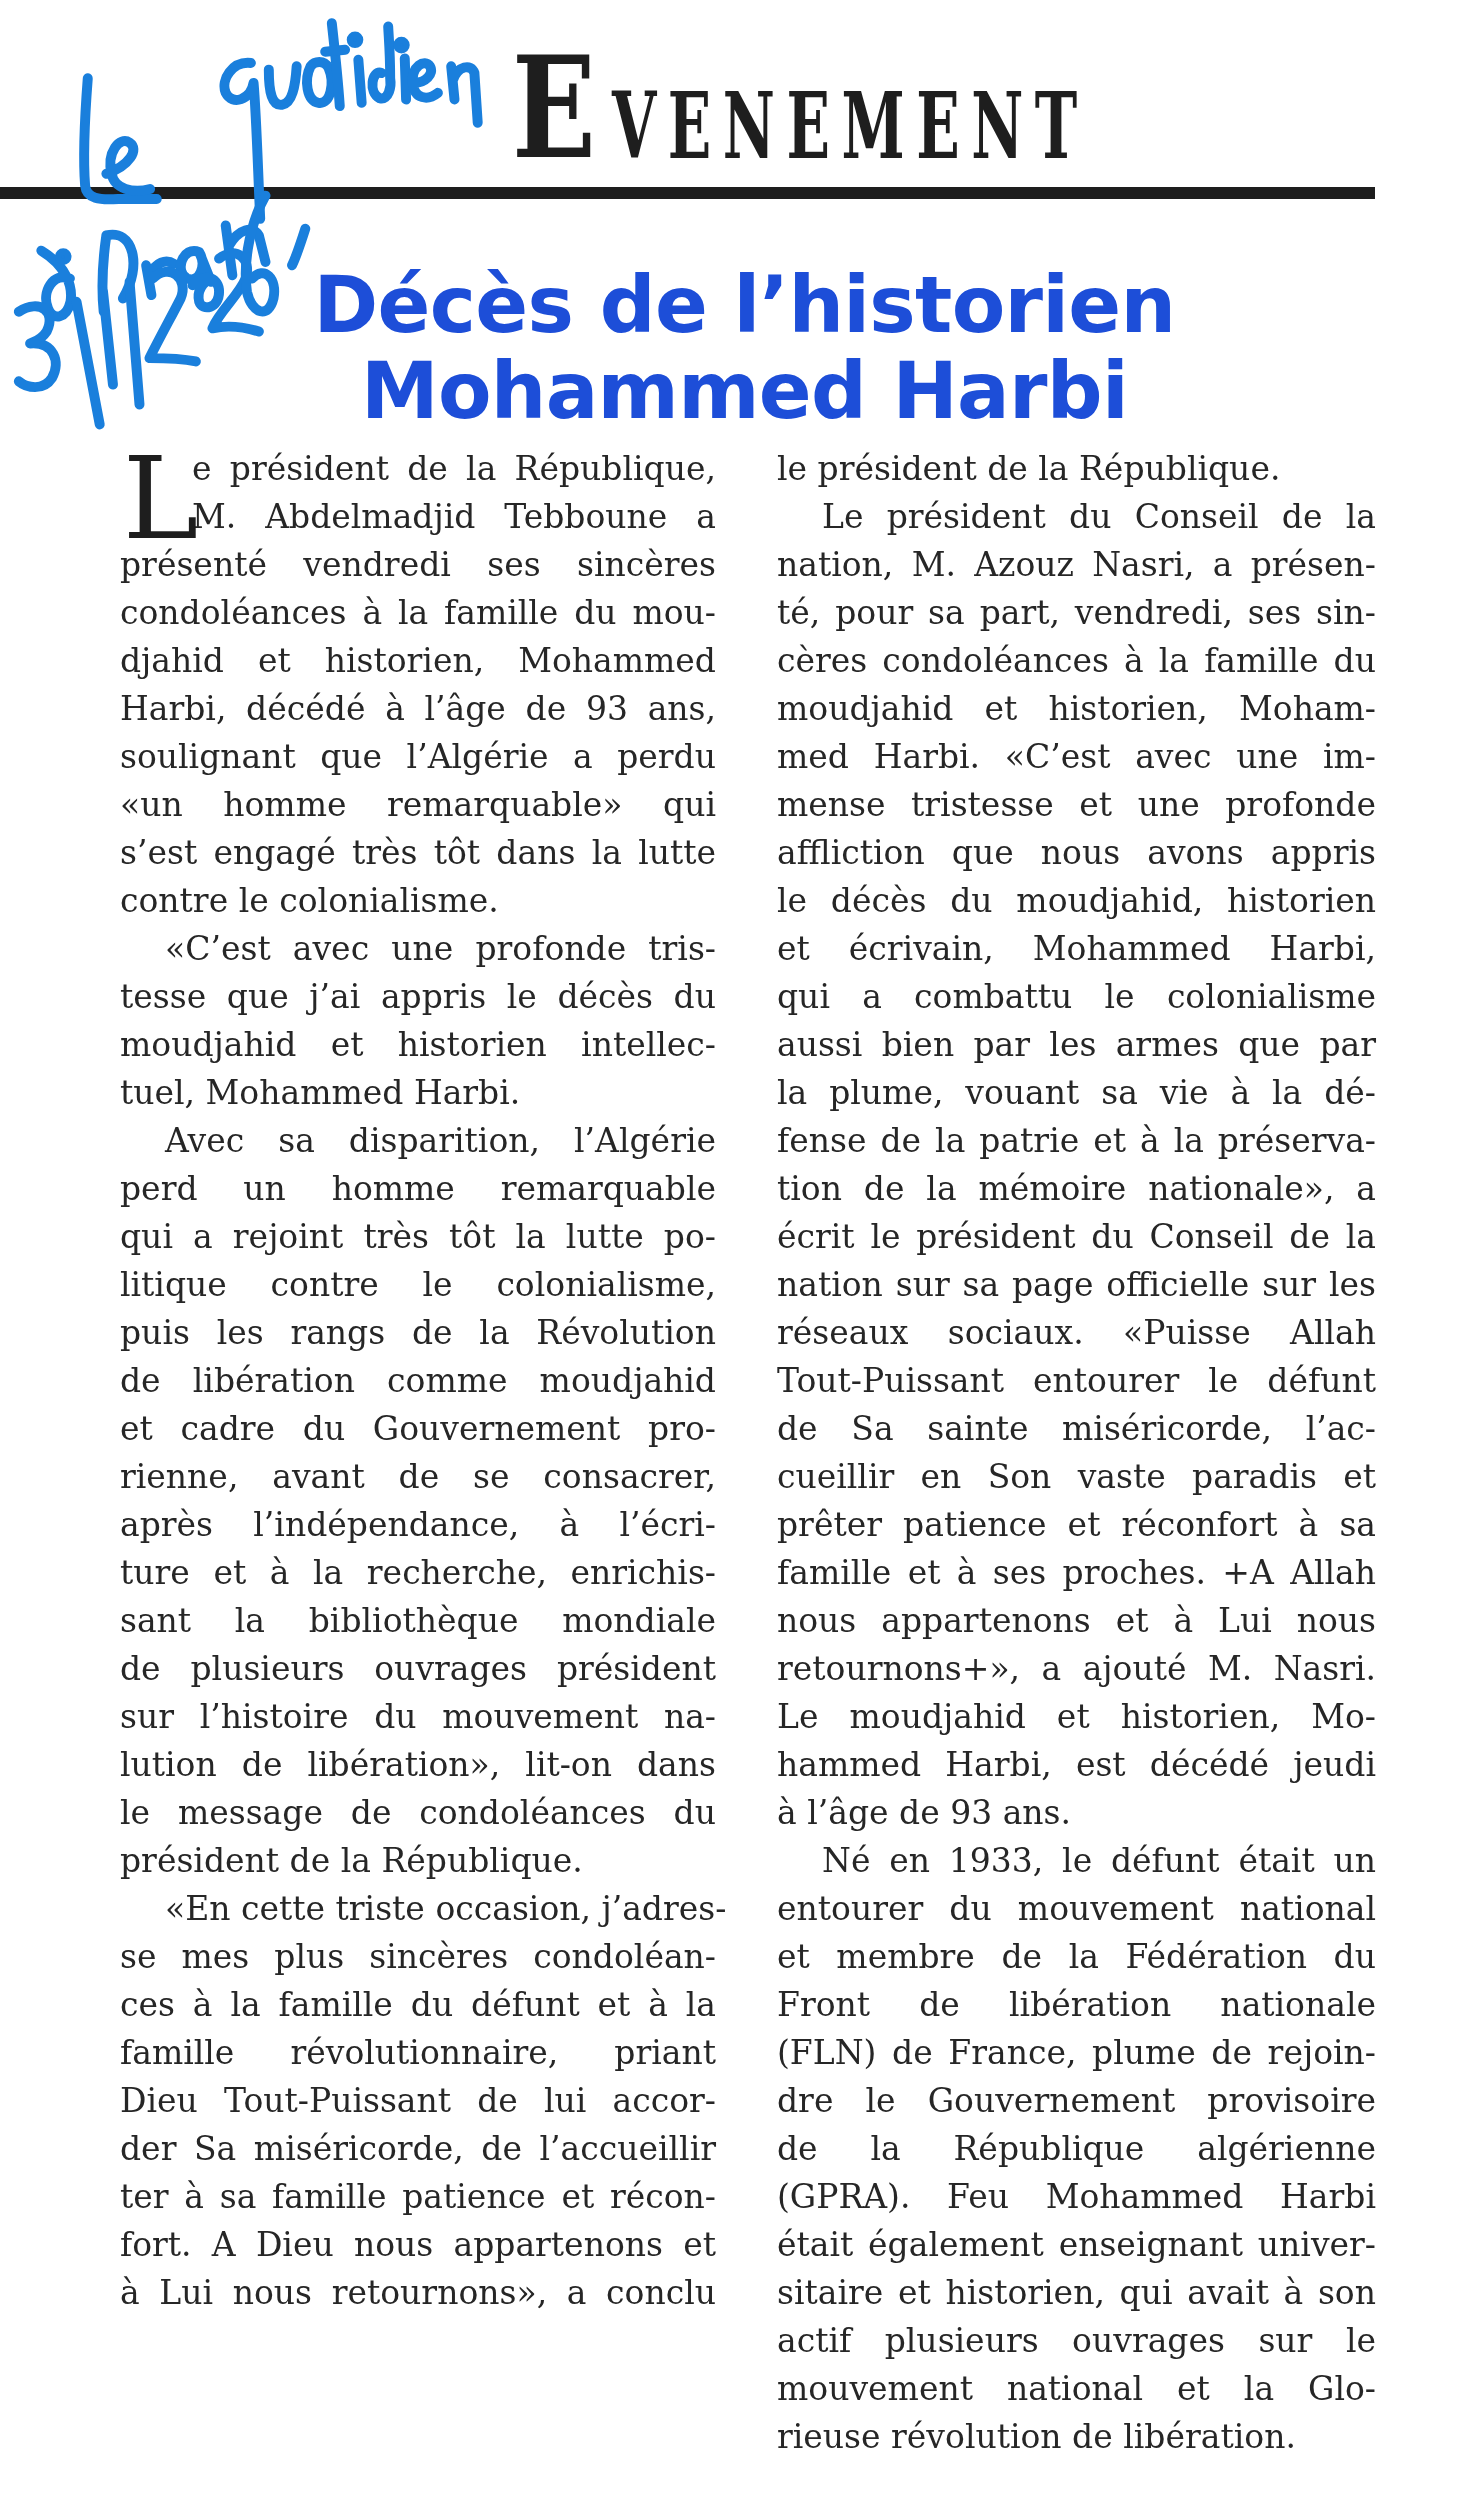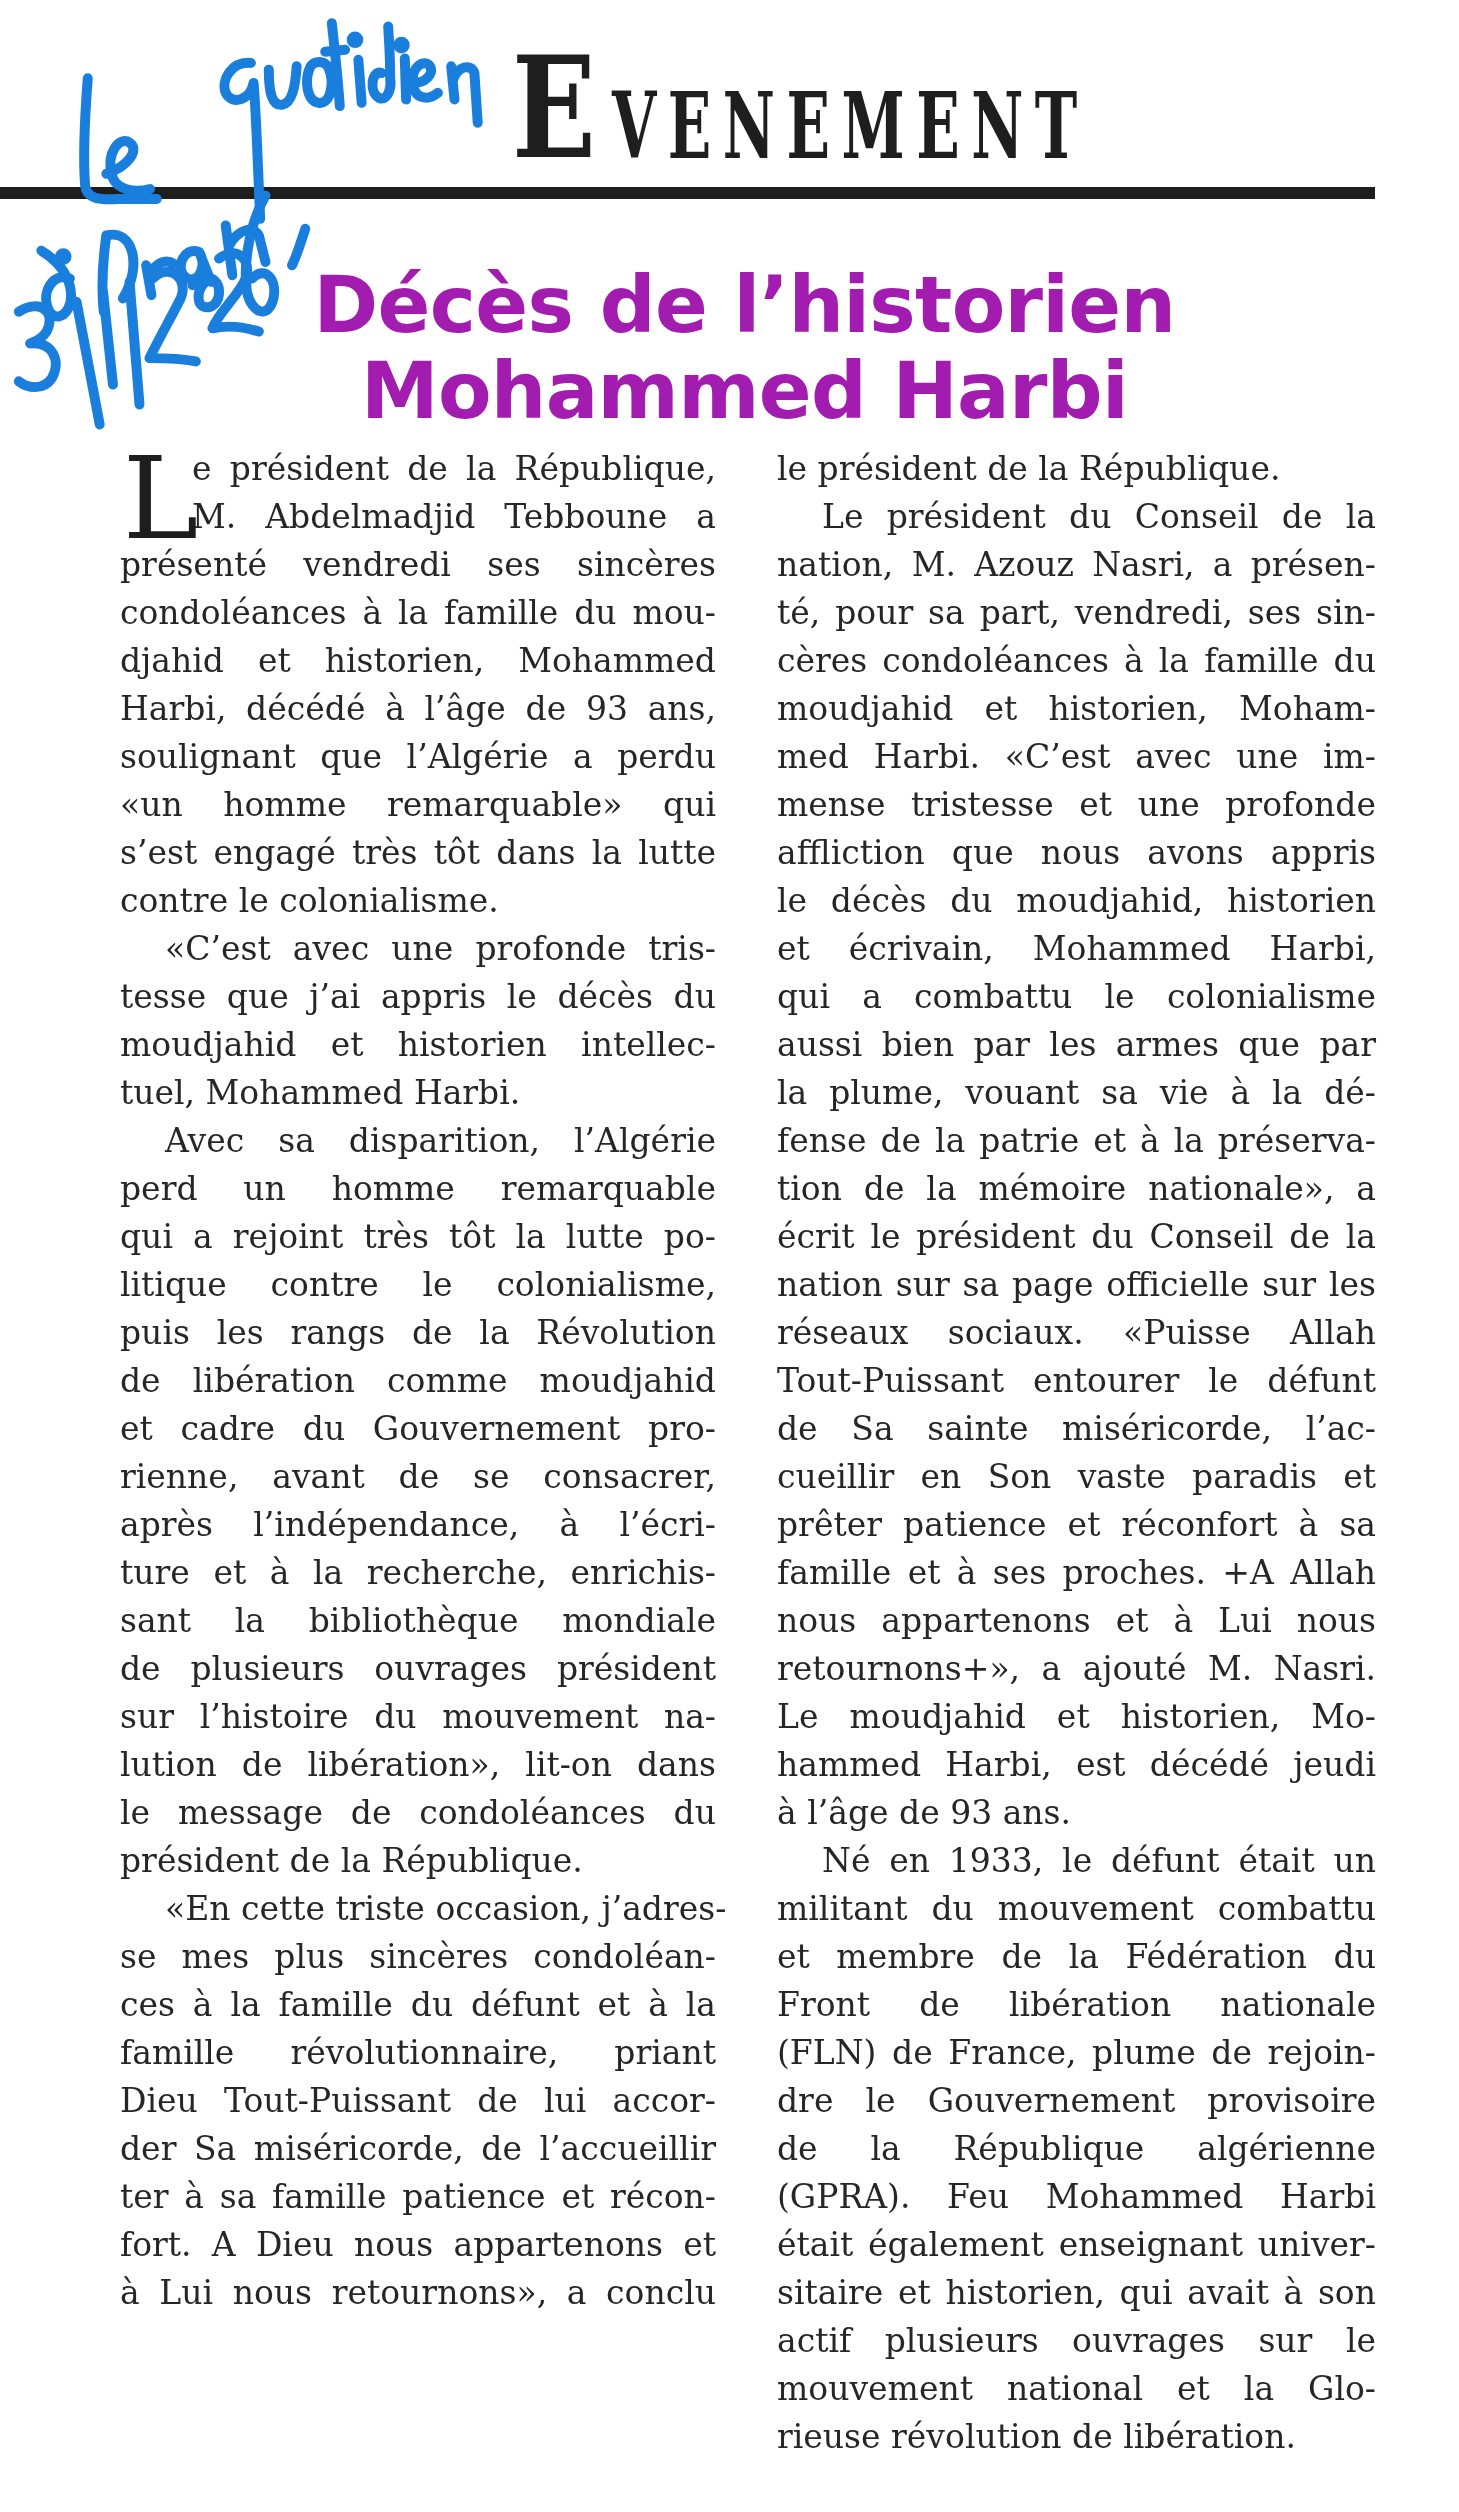--- a/index.html
+++ b/index.html
@@ -22,21 +22,21 @@
     font-size: 92px; font-weight: 700; letter-spacing: 18.6px;
     display: inline-block; transform: scaleX(0.62); transform-origin: left top;
   }
   .rule { position: absolute; left: 0; top: 187px; width: 1375px; height: 12px; background: #1e1e1e; }
 
   
   .headline {
     position: absolute; left: 199px; top: 262px; width: 1091px;
     text-align: center;
     font-family: "DejaVu Sans", "Liberation Sans", sans-serif;
-    font-weight: 900; color: #a21caf;
+    font-weight: 900; color: #1d4ed8;
     font-size: 78px; line-height: 86px; letter-spacing: -0.7px;
   }
   .headline span { display: block; }
 
   
   .column {
     position: absolute; top: 445px;
     font-family: "DejaVu Serif", "Liberation Serif", serif;
     font-size: 33px; line-height: 48px; color: #262626;
   }
@@ -142,21 +142,21 @@
         <span class="line">de Sa sainte miséricorde, l’ac-</span>
         <span class="line">cueillir en Son vaste paradis et</span>
         <span class="line">prêter patience et réconfort à sa</span>
         <span class="line">famille et à ses proches. +A Allah</span>
         <span class="line">nous appartenons et à Lui nous</span>
         <span class="line">retournons+», a ajouté M. Nasri.</span>
         <span class="line">Le moudjahid et historien, Mo-</span>
         <span class="line">hammed Harbi, est décédé jeudi</span>
         <span class="line last">à l’âge de 93 ans.</span>
         <span class="line indent">Né en 1933, le défunt était un</span>
-        <span class="line">militant du mouvement combattu</span>
+        <span class="line">entourer du mouvement national</span>
         <span class="line">et membre de la Fédération du</span>
         <span class="line">Front de libération nationale</span>
         <span class="line">(FLN) de France, plume de rejoin-</span>
         <span class="line">dre le Gouvernement provisoire</span>
         <span class="line">de la République algérienne</span>
         <span class="line">(GPRA). Feu Mohammed Harbi</span>
         <span class="line">était également enseignant univer-</span>
         <span class="line">sitaire et historien, qui avait à son</span>
         <span class="line">actif plusieurs ouvrages sur le</span>
         <span class="line">mouvement national et la Glo-</span>

